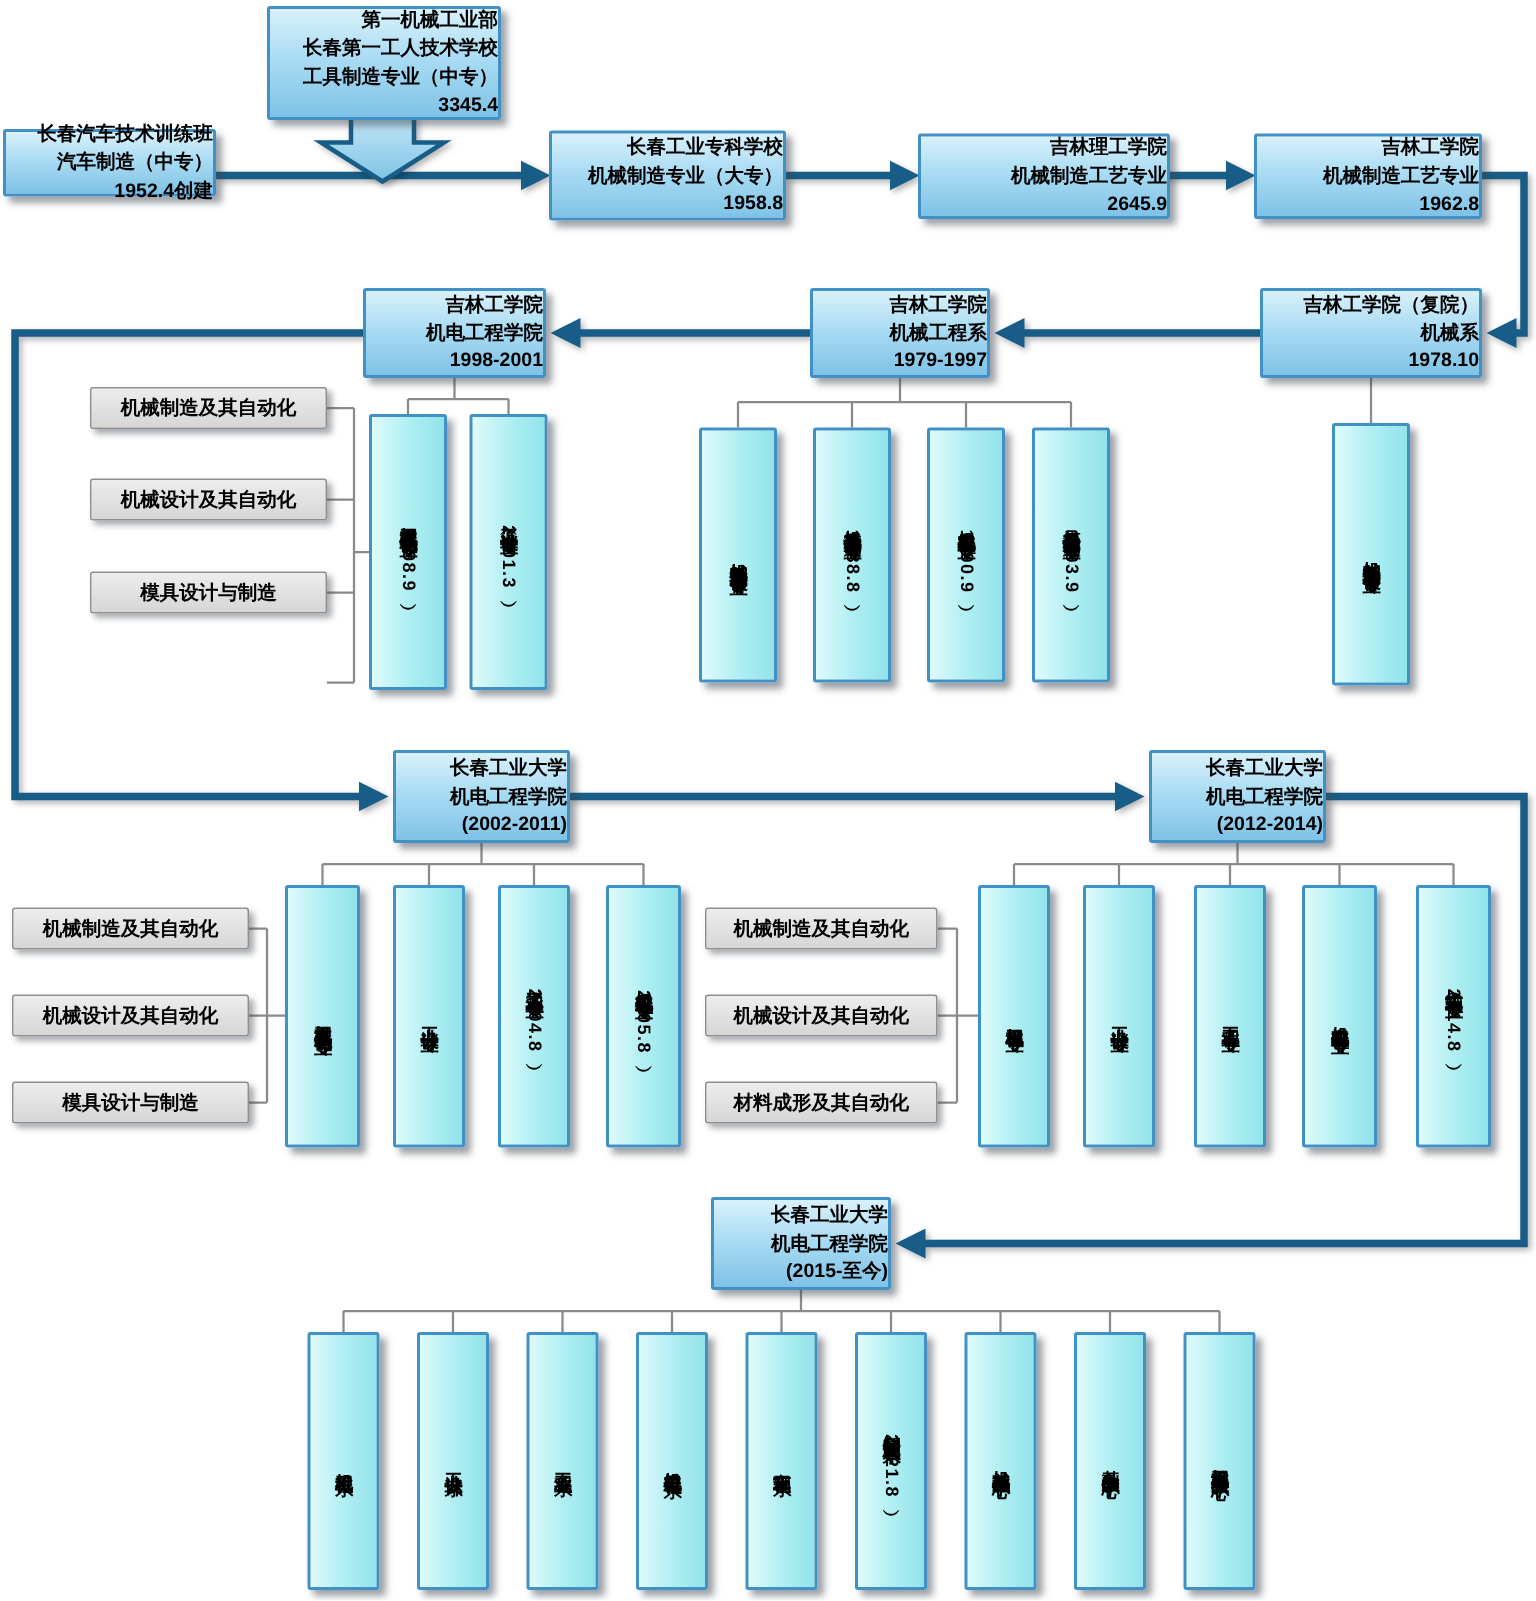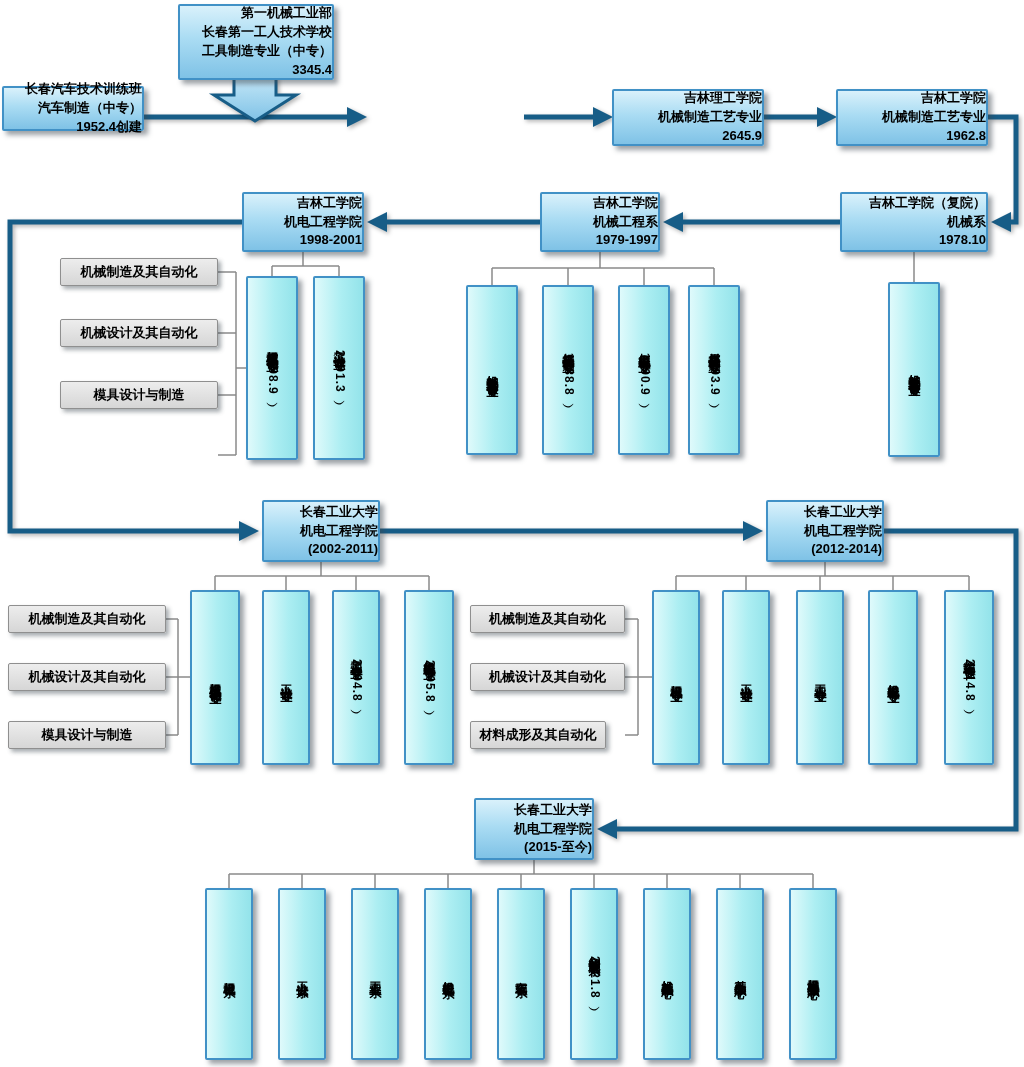--- a/index.html
+++ b/index.html
@@ -102,22 +102,27 @@
     <div class="ln">工具制造专业（中专）</div>
     <div class="ln">3345.4</div>
   </div>
 
   <div class="hbox" style="left:2px;top:86px;width:142px;height:45px">
     <div class="ln">长春汽车技术训练班</div>
     <div class="ln">汽车制造（中专）</div>
     <div class="ln">1952.4创建</div>
   </div>
 
-
-  <div class="hbox" style="left:612px;top:89px;width:152px;height:57px">
+  <div class="hbox" style="left:366px;top:87px;width:158px;height:60px">
+    <div class="ln">长春工业专科学校</div>
+    <div class="ln">机械制造专业（大专）</div>
+    <div class="ln">1958.8</div>
+  </div>
+
+  <div class="hbox" style="left:612px;top:89px;width:168px;height:57px">
     <div class="ln">吉林理工学院</div>
     <div class="ln">机械制造工艺专业</div>
     <div class="ln">2645.9</div>
   </div>
 
   <div class="hbox" style="left:836px;top:89px;width:152px;height:57px">
     <div class="ln">吉林工学院</div>
     <div class="ln">机械制造工艺专业</div>
     <div class="ln">1962.8</div>
   </div>
@@ -242,15 +247,15 @@
   <div class="gbox" style="left:60px;top:258px">机械制造及其自动化</div>
   <div class="gbox" style="left:60px;top:319px">机械设计及其自动化</div>
   <div class="gbox" style="left:60px;top:381px">模具设计与制造</div>
 
   <div class="gbox" style="left:8px;top:605px">机械制造及其自动化</div>
   <div class="gbox" style="left:8px;top:663px">机械设计及其自动化</div>
   <div class="gbox" style="left:8px;top:721px">模具设计与制造</div>
 
   <div class="gbox" style="left:470px;top:605px;width:155px">机械制造及其自动化</div>
   <div class="gbox" style="left:470px;top:663px;width:155px">机械设计及其自动化</div>
-  <div class="gbox" style="left:470px;top:721px;width:136px">材料成形及其自动化</div>
+  <div class="gbox" style="left:470px;top:721px;width:155px">材料成形及其自动化</div>
 
 </div>
 
 </body></html>

